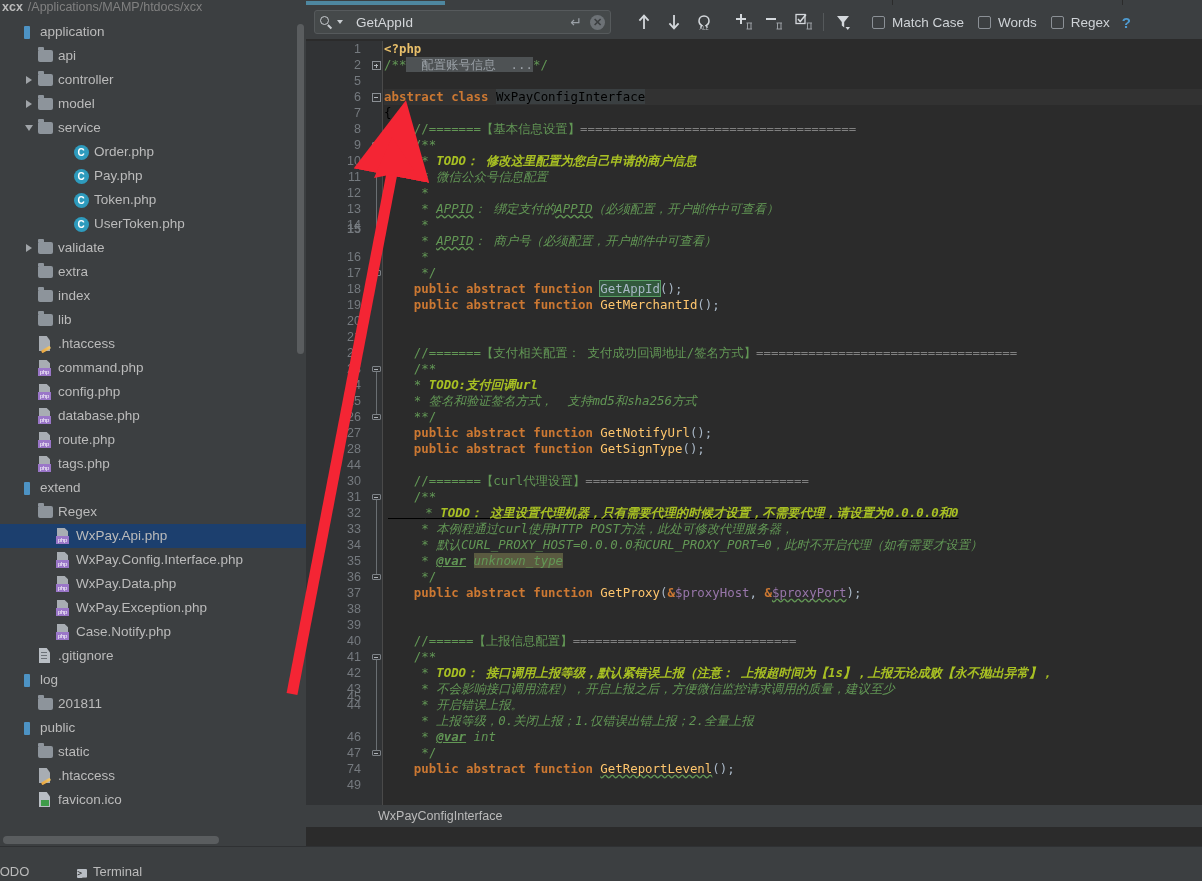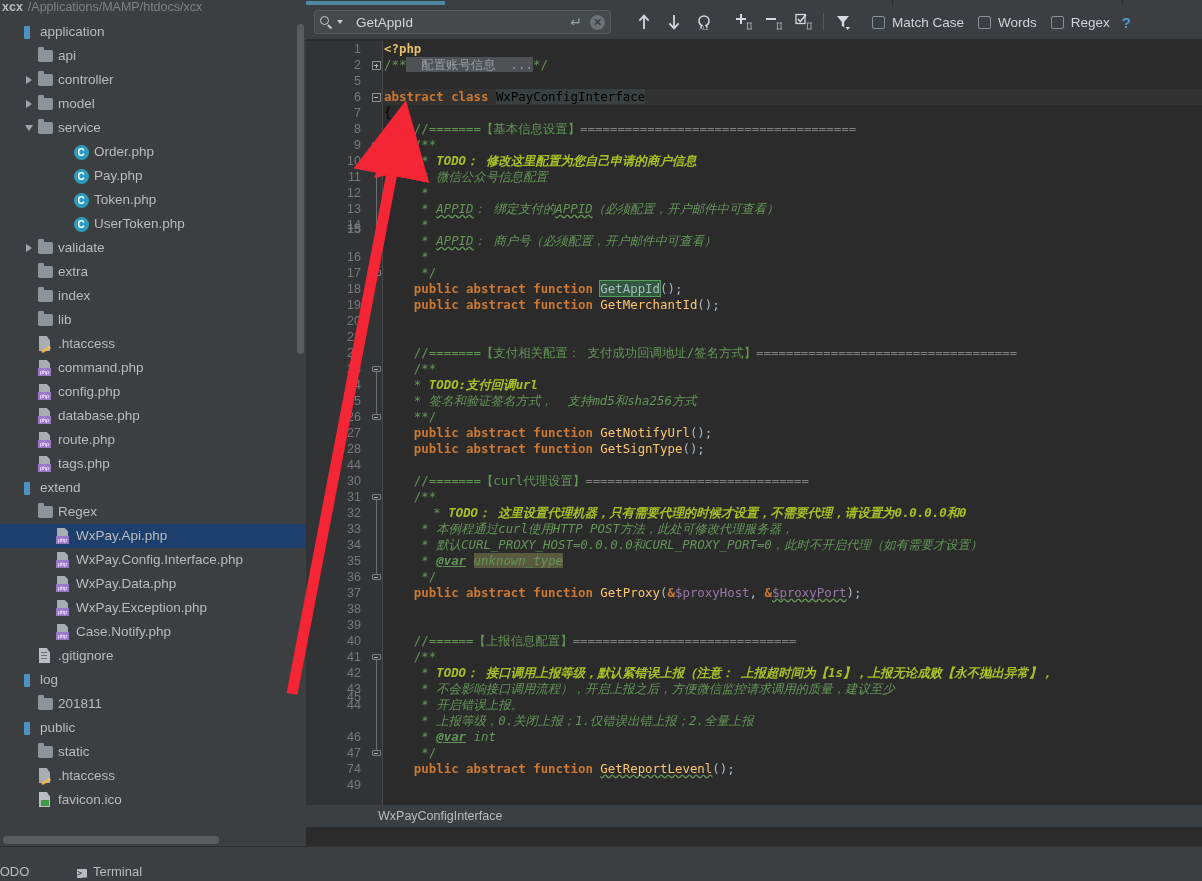--- a/index.html
+++ b/index.html
@@ -828,21 +828,21 @@
           <div class="cline" style="position: absolute; left: 0px; top: 304px; white-space: pre;">    <span class="cmt-b">//=======【支付相关配置： 支付成功回调地址/签名方式】</span><span class="sep-eq">===================================</span></div>
           <div class="cline" style="position: absolute; left: 0px; top: 320px; white-space: pre;">    <span class="cmt-b">/**</span></div>
           <div class="cline" style="position: absolute; left: 0px; top: 336px; white-space: pre;">    <span class="cmt-b">* </span><span class="todo">TODO:支付回调</span><span class="todo">url</span></div>
           <div class="cline" style="position: absolute; left: 0px; top: 352px; white-space: pre;">    <span class="cmt">* 签名和验证签名方式，  支持</span><span class="cmt">md5</span><span class="cmt">和</span><span class="cmt">sha256</span><span class="cmt">方式</span></div>
           <div class="cline" style="position: absolute; left: 0px; top: 368px; white-space: pre;">    <span class="cmt-b">**/</span></div>
           <div class="cline" style="position: absolute; left: 0px; top: 364px; white-space: pre; margin-top: 20px;">    <span class="kw">public abstract function</span> <span class="fn">GetNotifyUrl</span><span class="punct">();</span></div>
           <div class="cline" style="position: absolute; left: 0px; top: 400px; white-space: pre;">    <span class="kw">public abstract function</span> <span class="fn">GetSignType</span><span class="punct">();</span></div>
           <div class="cline" style="position: absolute; left: 0px; top: 416px; white-space: pre;"></div>
           <div class="cline" style="position: absolute; left: 0px; top: 432px; white-space: pre;">    <span class="cmt-b">//=======【curl代理设置】</span><span class="sep-eq">==============================</span></div>
           <div class="cline" style="position: absolute; left: 0px; top: 448px; white-space: pre;">    <span class="cmt-b">/**</span></div>
-          <div class="cline" style="position: absolute; left: 12px; top: 464px; white-space: pre;">     <span class="cmt-b">* </span><span class="todo">TODO： 这里设置代理机器，只有需要代理的时候才设置，不需要代理，请设置为0.0.0.0和0</span></div>
+          <div class="cline" style="position: absolute; left: 4px; top: 464px; white-space: pre; text-decoration: underline;">     <span class="cmt-b">* </span><span class="todo">TODO： 这里设置代理机器，只有需要代理的时候才设置，不需要代理，请设置为0.0.0.0和0</span></div>
           <div class="cline" style="position: absolute; left: 0px; top: 480px; white-space: pre;">     <span class="cmt">* 本例程通过</span><span class="cmt">curl</span><span class="cmt">使用</span><span class="cmt">HTTP POST</span><span class="cmt">方法，此处可修改代理服务器，</span></div>
           <div class="cline" style="position: absolute; left: 0px; top: 496px; white-space: pre;">     <span class="cmt">* 默认</span><span class="cmt">CURL_PROXY_HOST=0.0.0.0</span><span class="cmt">和</span><span class="cmt">CURL_PROXY_PORT=0</span><span class="cmt">，此时不开启代理（如有需要才设置）</span></div>
           <div class="cline" style="position: absolute; left: 0px; top: 512px; white-space: pre;">     <span class="cmt-b">* </span><span class="at">@var</span> <span class="unk">unknown_type</span></div>
           <div class="cline" style="position: absolute; left: 0px; top: 528px; white-space: pre;">     <span class="cmt-b">*/</span></div>
           <div class="cline" style="position: absolute; left: 0px; top: 544px; white-space: pre;">    <span class="kw">public abstract function</span> <span class="fn">GetProxy</span><span class="punct">(</span><span class="kw">&amp;</span><span class="var">$proxyHost</span><span class="punct">, </span><span class="kw">&amp;</span><span class="var warn-u">$proxyPort</span><span class="punct">);</span></div>
           <div class="cline" style="position: absolute; left: 0px; top: 560px; white-space: pre;"></div>
           <div class="cline" style="position: absolute; left: 0px; top: 576px; white-space: pre;"></div>
           <div class="cline" style="position: absolute; left: 0px; top: 592px; white-space: pre;">    <span class="cmt-b">//======【上报信息配置】</span><span class="sep-eq">==============================</span></div>
           <div class="cline" style="position: absolute; left: 0px; top: 608px; white-space: pre;">    <span class="cmt-b">/**</span></div>
           <div class="cline" style="position: absolute; left: 0px; top: 624px; white-space: pre;">     <span class="cmt-b">* </span><span class="todo">TODO： 接口调用上报等级，默认紧错误上报（注意： 上报超时间为【1s】，上报无论成败【永不抛出异常】，</span></div>

